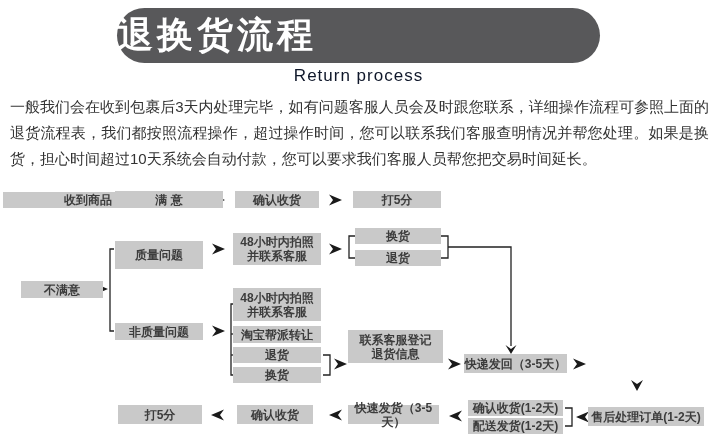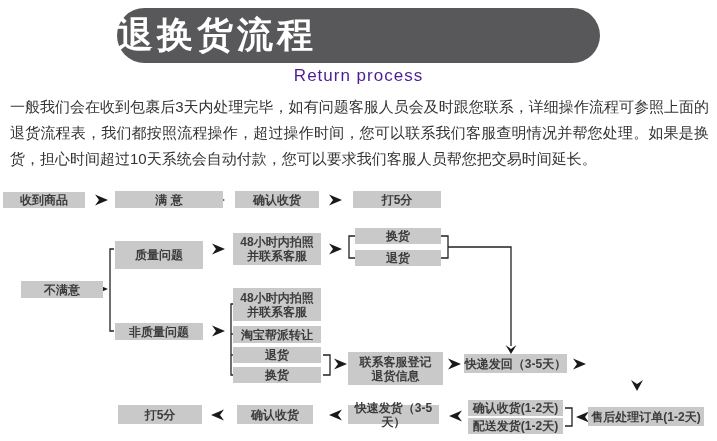--- a/index.html
+++ b/index.html
@@ -8,21 +8,21 @@
     font-family:"Liberation Sans","DejaVu Sans",sans-serif;
   }
   .pill{
     position:absolute;left:117px;top:8px;width:483px;height:55px;
     background:#58585a;border-radius:28px;
     display:flex;align-items:center;
   }
   .pill-title{color:#ffffff;font-size:36px;font-weight:bold;letter-spacing:4px;}
   .subtitle{
     position:absolute;left:0;top:66px;width:717px;text-align:center;
-    color:#4c1d95;font-size:17px;letter-spacing:1px;
+    color:#0f172a;font-size:17px;letter-spacing:1px;
   }
   .intro{
     position:absolute;left:10px;top:94px;width:699px;
     font-size:15px;line-height:26px;color:#333333;text-align:justify;
   }
   .fbox{
     position:absolute;background:#c9c9c9;color:#3c3c3c;
     font-size:12px;font-weight:bold;line-height:14px;
     display:flex;align-items:center;justify-content:center;
     text-align:center;white-space:pre-line;
@@ -69,41 +69,41 @@
     <line class="ln" x1="231" y1="355" x2="235" y2="355"></line>
     <polyline class="ln" points="323,355 330,355 330,375 323,375"></polyline>
     <polyline class="ln" points="565,408 572,408 572,426 565,426"></polyline>
 
     <polyline class="ln" points="448,247 511,247 511,346"></polyline>
     <polygon class="ar" points="505.5,345 511,349 516.5,345 511,354"></polygon>
 
     <polygon class="ar" points="631,380 637,384 643,380 637,391"></polygon>
   </svg>
 
-  <div class="fbox" style="left:3px;top:192px;width:82px;height:16px;">收到商品</div>
+  <div class="fbox" style="left:3px;top:192px;width:82px;height:16px;padding-left:44px;">收到商品</div>
   <div class="fbox" style="left:115px;top:191px;width:108px;height:17px;">满 意</div>
   <div class="fbox" style="left:235px;top:191px;width:84px;height:17px;">确认收货</div>
   <div class="fbox" style="left:353px;top:191px;width:88px;height:17px;">打5分</div>
 
   <div class="fbox" style="left:115px;top:241px;width:88px;height:28px;">质量问题</div>
   <div class="fbox" style="left:233px;top:233px;width:88px;height:32px;">48小时内拍照
 并联系客服</div>
   <div class="fbox" style="left:355px;top:228px;width:86px;height:16px;">换货</div>
   <div class="fbox" style="left:355px;top:250px;width:86px;height:16px;">退货</div>
 
   <div class="fbox" style="left:21px;top:281px;width:82px;height:17px;">不满意</div>
   <div class="fbox" style="left:115px;top:323px;width:88px;height:17px;">非质量问题</div>
 
   <div class="fbox" style="left:233px;top:288px;width:88px;height:33px;">48小时内拍照
 并联系客服</div>
   <div class="fbox" style="left:233px;top:326px;width:88px;height:17px;">淘宝帮派转让</div>
   <div class="fbox" style="left:233px;top:347px;width:88px;height:16px;">退货</div>
   <div class="fbox" style="left:233px;top:367px;width:88px;height:16px;">换货</div>
 
-  <div class="fbox" style="left:348px;top:352px;width:95px;height:33px;">联系客服登记
+  <div class="fbox" style="left:348px;top:330px;width:95px;height:33px;">联系客服登记
 退货信息</div>
   <div class="fbox" style="left:464px;top:354px;width:103px;height:19px;">快递发回（3-5天）</div>
 
   <div class="fbox" style="left:588px;top:407px;width:116px;height:19px;">售后处理订单(1-2天)</div>
   <div class="fbox" style="left:468px;top:400px;width:95px;height:16px;">确认收货(1-2天)</div>
   <div class="fbox" style="left:468px;top:418px;width:95px;height:16px;">配送发货(1-2天)</div>
   <div class="fbox" style="left:348px;top:405px;width:91px;height:19px;">快速发货（3-5天）</div>
   <div class="fbox" style="left:237px;top:405px;width:76px;height:19px;">确认收货</div>
   <div class="fbox" style="left:118px;top:405px;width:84px;height:19px;">打5分</div>
 

